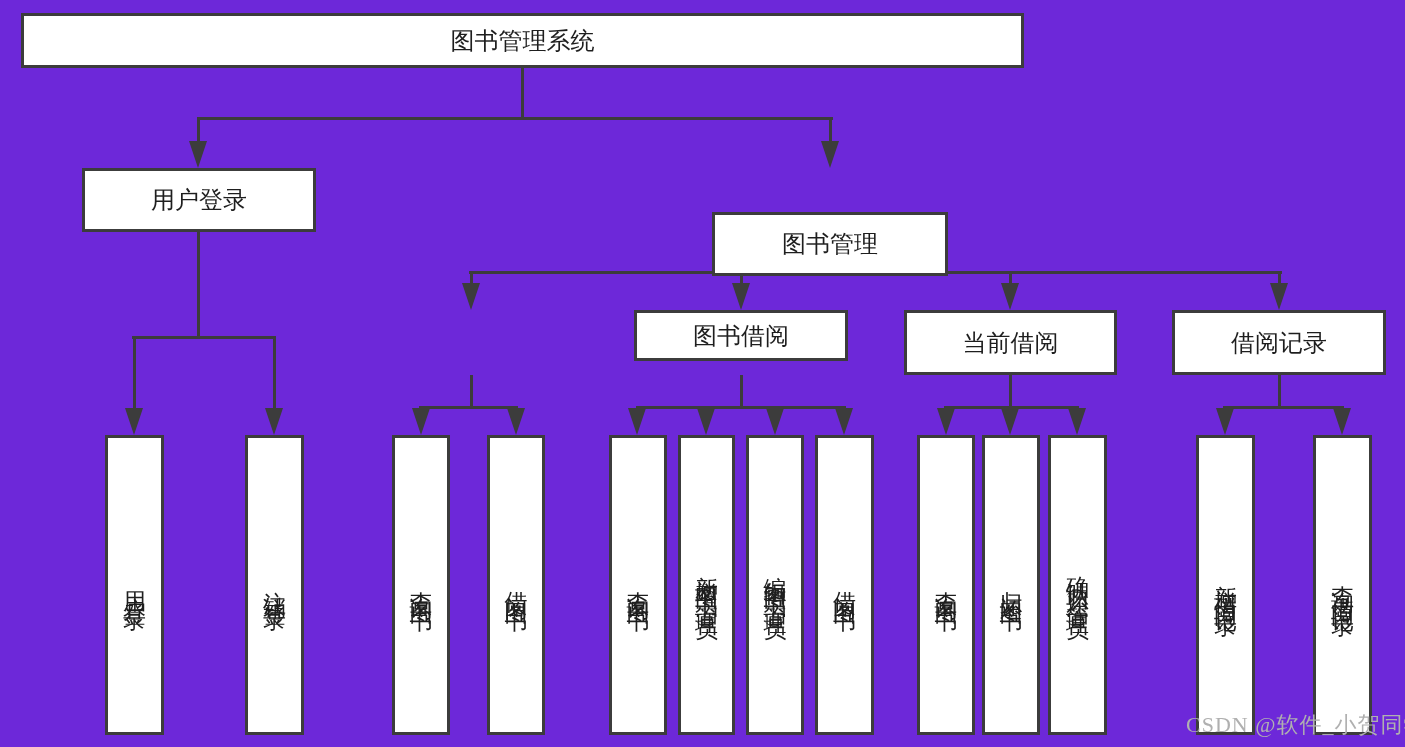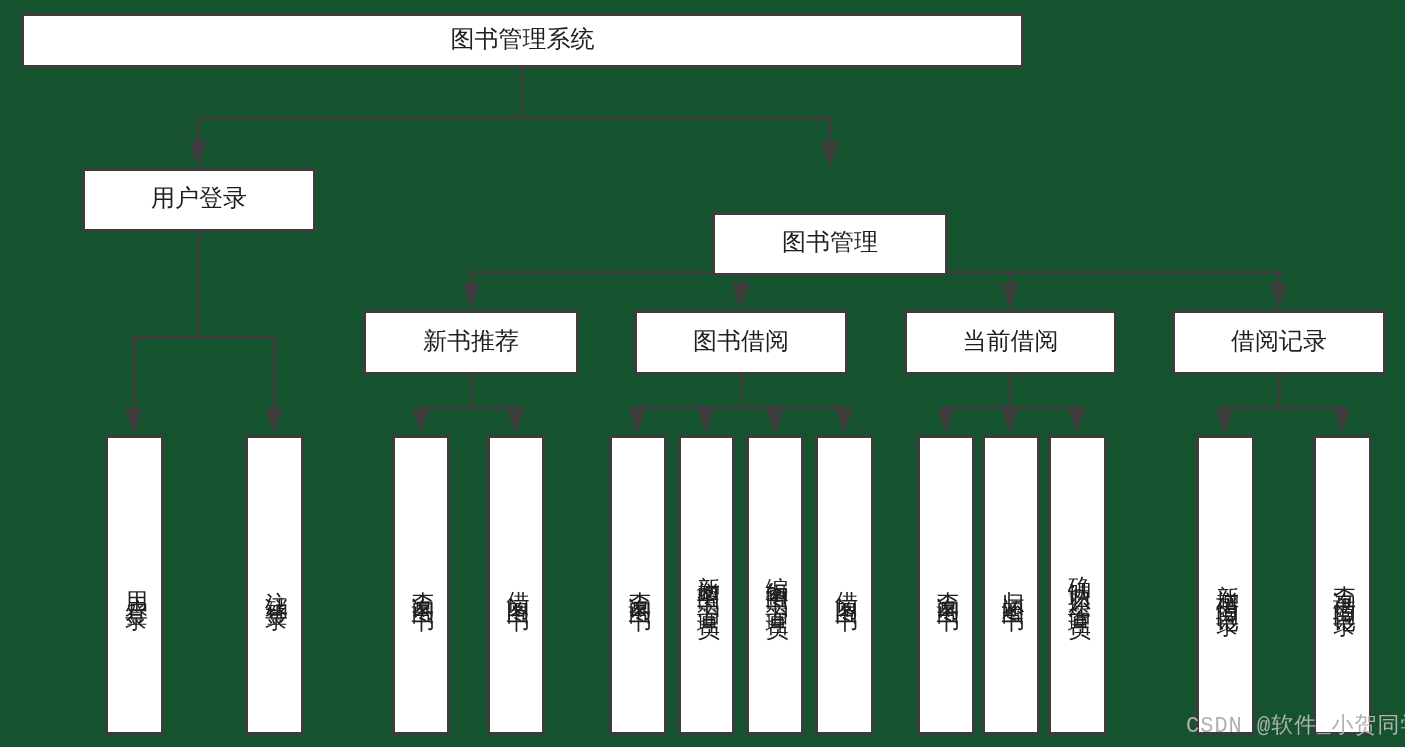--- a/index.html
+++ b/index.html
@@ -1,21 +1,21 @@
 <!DOCTYPE html>
 <html><head>
 <meta charset="utf-8">
 <style>
   html, body { margin: 0; padding: 0; background: #ffffff; }
   .canvas {
     position: relative;
     width: 1405px;
     height: 747px;
-    background: #14532d;
-    font-family: Liberation Mono, monospace;
+    background: #6d28d9;
+    font-family: Liberation Serif, serif;
     color: #1e1e1e;
     overflow: hidden;
   }
   
   .box {
     position: absolute;
     box-sizing: border-box;
     border: 3px solid #3c3c3c;
     background: #ffffff;
     display: flex;
@@ -118,23 +118,22 @@
     <div class="ah" style="left:1216px; top:408px;"></div>
     <div class="ah" style="left:1333px; top:408px;"></div>
   </div>
 
   <div class="box" style="left:21px; top:13px; width:1003px; height:55px;">图书管理系统</div>
 
   <div class="box" style="left:82px; top:168px; width:234px; height:64px;">用户登录</div>
 
   <div class="box" style="left:712px; top:168px; width:236px; height:64px;margin-top:44px;">图书管理</div>
 
-  <div class="box" style="left:363px; top:310px; width:216px; height:65px;">新书推荐</div>
 
-  <div class="box" style="left:634px; top:310px; width:214px; height:65px;">图书借阅</div>
+  <div class="box" style="left:634px; top:310px; width:214px; height:51px;">图书借阅</div>
 
   <div class="box" style="left:1172px; top:310px; width:214px; height:65px;">借阅记录</div>
 
   <div class="box" style="left:904px; top:310px; width:213px; height:65px;">当前借阅</div>
 
   <div class="box vbox" style="left:105px; top:435px; width:59px; height:300px;">用户登录</div>
 
   <div class="box vbox" style="left:245px; top:435px; width:59px; height:300px;">注销登录</div>
 
   <div class="box vbox" style="left:392px; top:435px; width:58px; height:300px;">查询图书</div>

